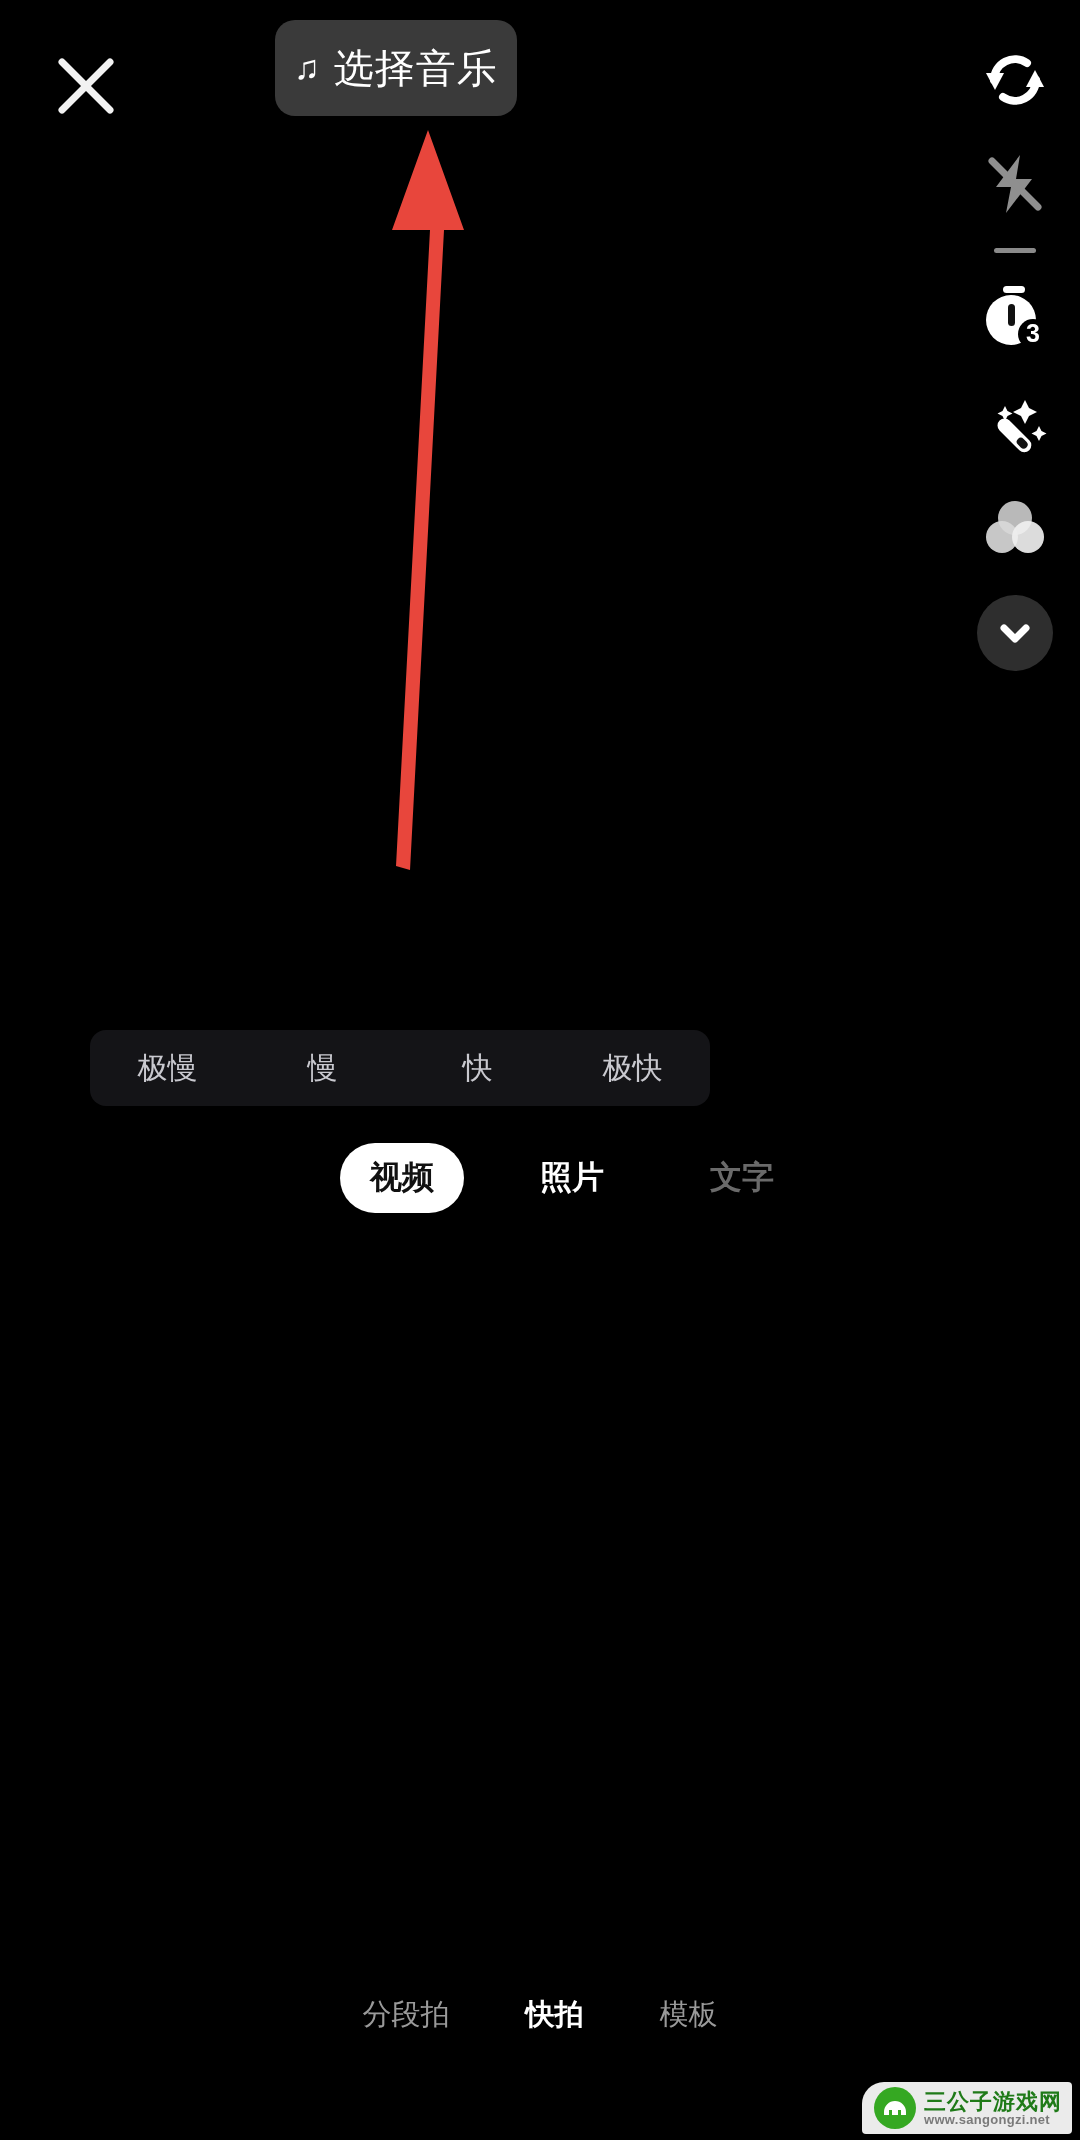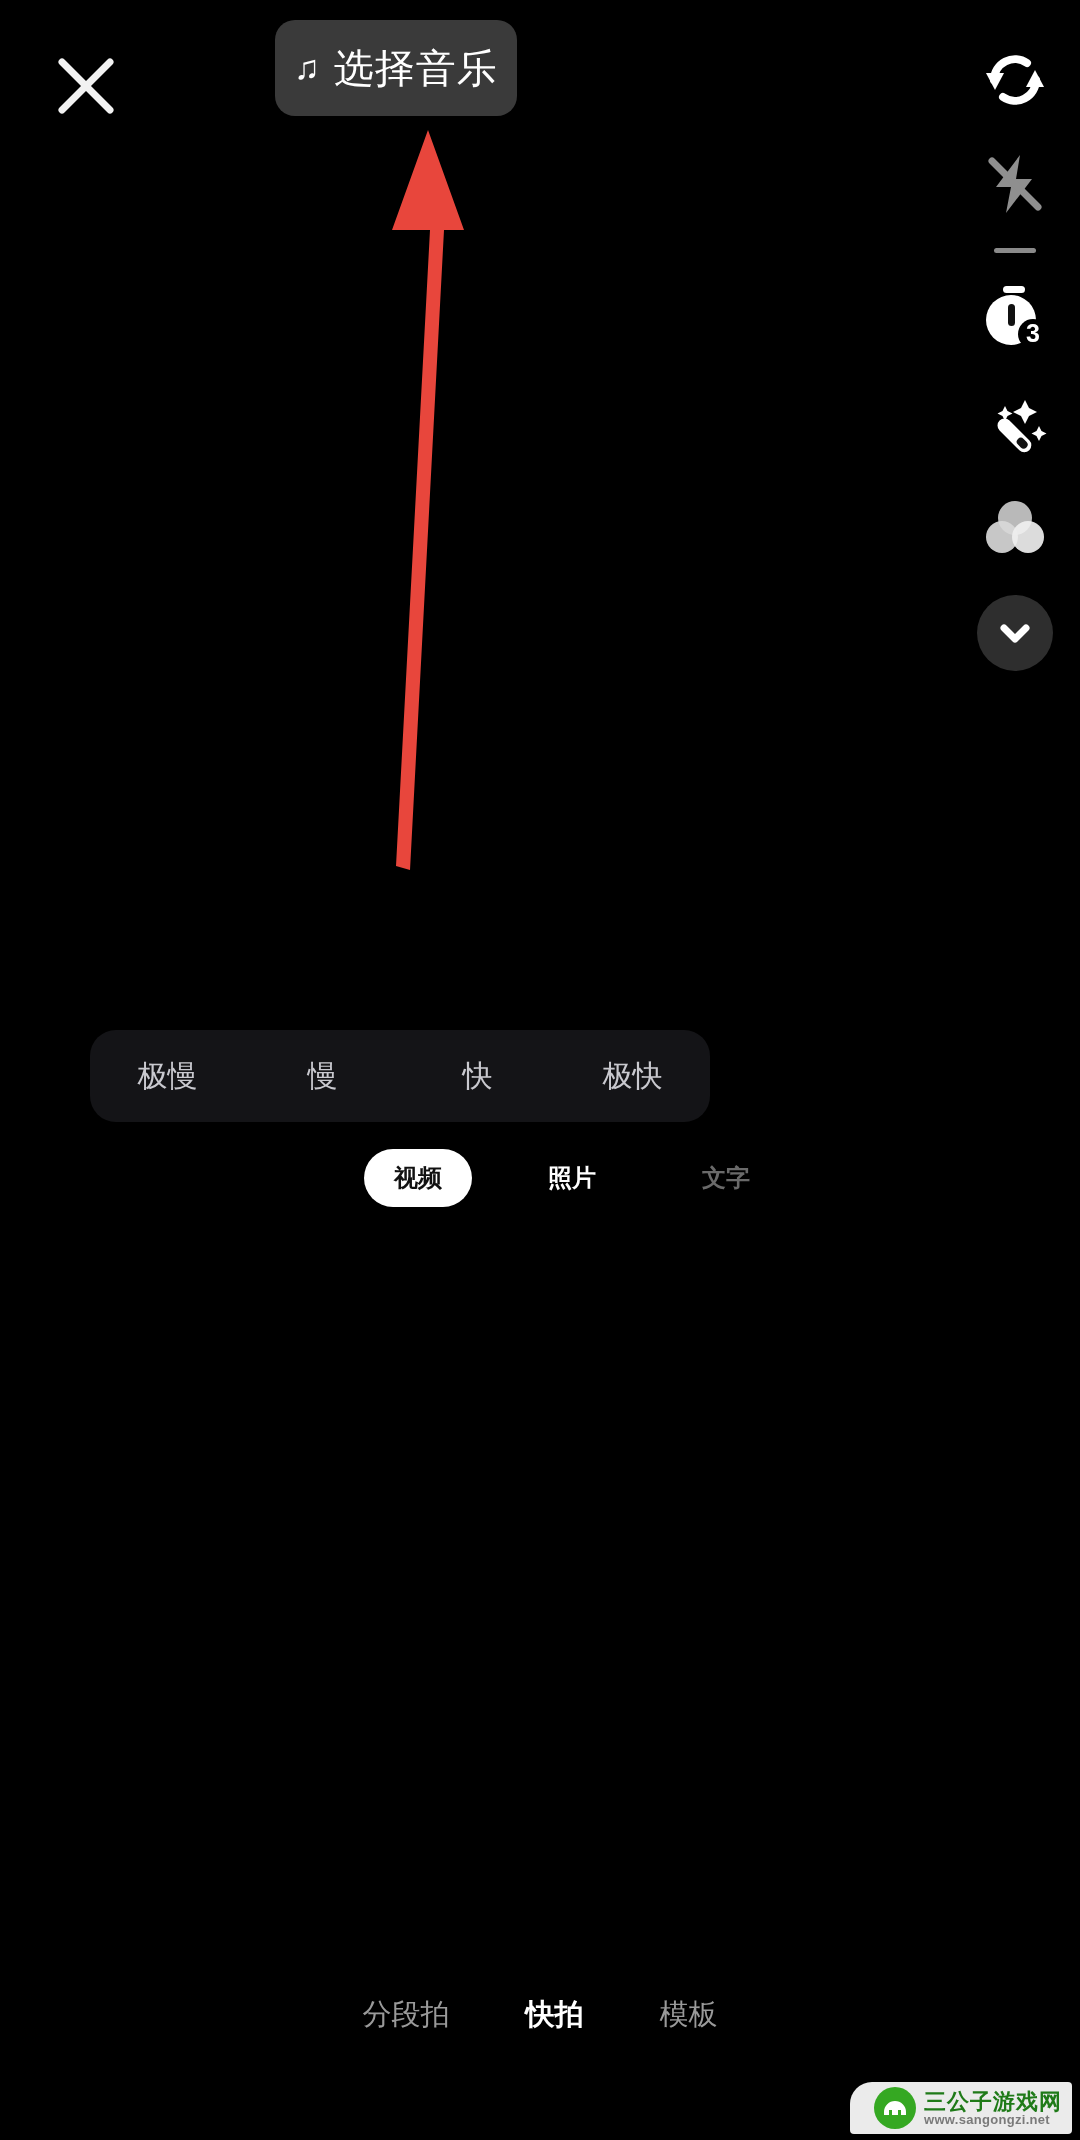--- a/index.html
+++ b/index.html
@@ -92,23 +92,23 @@
     top: 130px;
     width: 130px;
     height: 740px;
     pointer-events: none;
   }
 
   
   #speed-bar {
     position: absolute;
     left: 90px; top: 1030px;
-    width: 620px; height: 92px;
+    width: 620px; height: 76px;
     background: #141417;
-    border-radius: 26px;
+    border-radius: 16px;
     display: flex;
     align-items: center;
   }
   .speed-opt {
     flex: 1;
     height: 78px;
     display: flex;
     align-items: center;
     justify-content: center;
     font-size: 30px;
@@ -128,21 +128,21 @@
     left: 0; top: 1140px;
     width: 1080px;
     height: 76px;
     display: flex;
     align-items: center;
     justify-content: center;
     gap: 46px;
     overflow: hidden;
   }
   .mode-tab {
-    font-size: 24px;
+    font-size: 32px;
     font-weight: bold;
     color: #ffffff;
     padding: 13px 30px;
     border-radius: 40px;
     cursor: pointer;
     white-space: nowrap;
   }
   .mode-tab.active {
     background: #ffffff;
     color: #111;
@@ -185,21 +185,21 @@
 
   
   #watermark {
     position: absolute;
     right: 8px; bottom: 6px;
     display: flex;
     align-items: center;
     gap: 8px;
     background: rgba(255,255,255,.92);
     border-radius: 22px 4px 4px 4px;
-    padding: 5px 10px 5px 24px;
+    padding: 5px 10px 5px 12px;
   }
   #watermark .logo {
     width: 42px; height: 42px;
     border-radius: 50%;
     background: #35a822;
     display: flex; align-items: center; justify-content: center;
     flex: none;
   }
   #watermark .wm-text { display: flex; flex-direction: column; line-height: 1.05; }
   #watermark .wm-title { font-size: 22px; font-weight: bold; color: #1f7a18; letter-spacing: 1px; }

